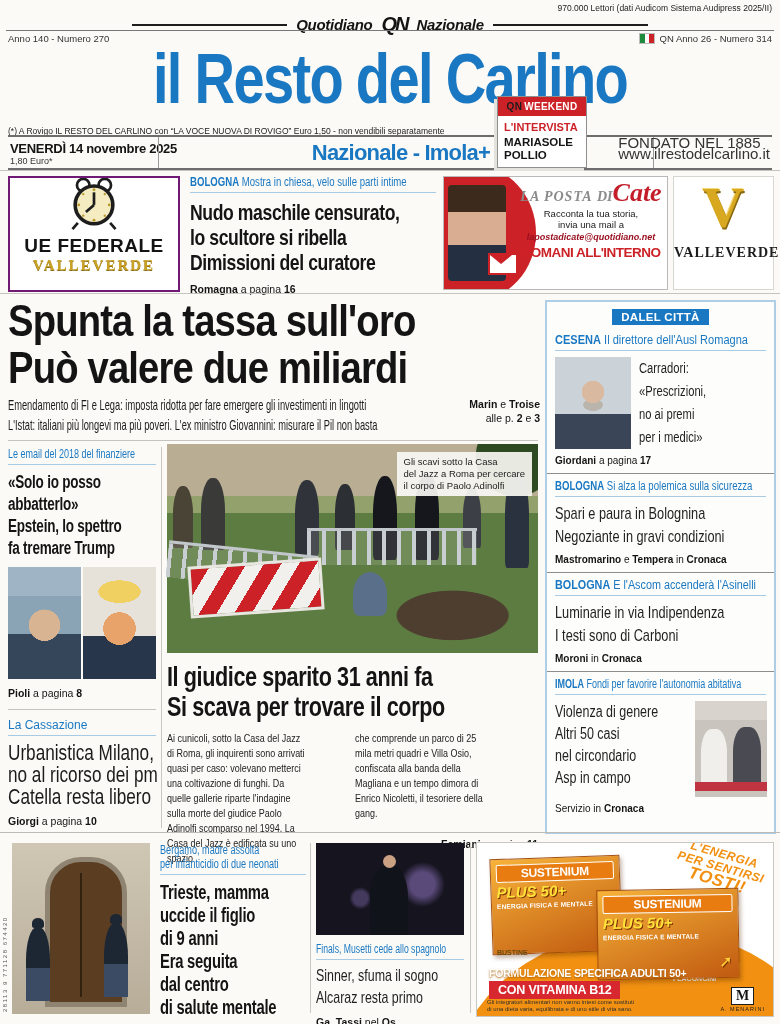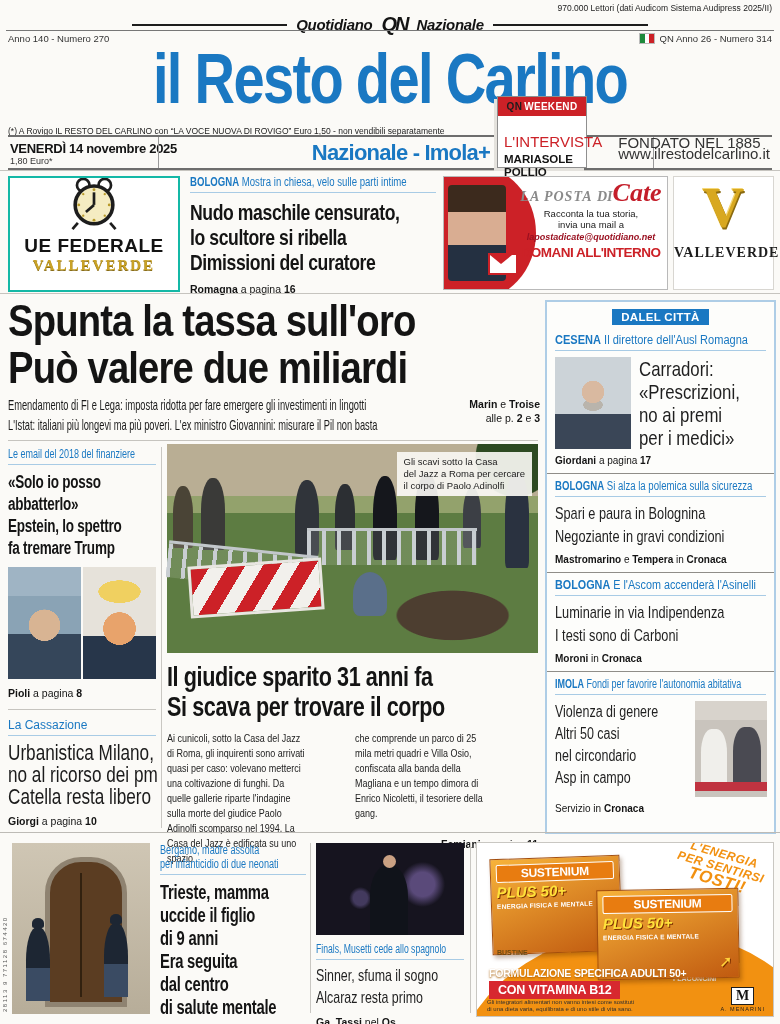--- a/index.html
+++ b/index.html
@@ -22,30 +22,30 @@
   
   .datebar{position:absolute;top:135px;left:8px;width:764px;height:31px;border-top:2px solid #6d6d6d;border-bottom:2px solid #6d6d6d;}
   .db-date{position:absolute;left:2px;top:4px;font-size:13px;font-weight:bold;letter-spacing:-0.3px;}
   .db-price{position:absolute;left:2px;top:19px;font-size:9px;color:#333;}
   .db-div{position:absolute;top:0;bottom:0;width:1px;background:#9a9a9a;}
   .db-ed{position:absolute;left:160px;width:322px;top:3px;text-align:right;font-weight:bold;font-size:22px;letter-spacing:-0.8px;}
   .db-right{position:absolute;right:2px;top:0;text-align:left;font-size:15px;line-height:11px;color:#333;}
   .weekend{position:absolute;left:497px;top:96px;width:88px;height:70px;background:#fff;border:1px solid #8f8f8f;box-shadow:-3px 3px 0 #e4e2dd;z-index:6;}
   .wk-head{background:#cc2127;color:#fff;font-weight:bold;font-size:10px;text-align:center;padding:4px 0;letter-spacing:0.3px;}
   .wk-qn{color:#1d1d1d;margin-right:2px;}
-  .wk-kick{color:#cc2127;font-weight:normal;font-size:15px;padding:5px 6px 0;margin-top:12px;}
+  .wk-kick{color:#cc2127;font-weight:bold;font-size:11px;padding:5px 6px 0;}
   .wk-name{font-weight:bold;font-size:11.5px;line-height:13px;padding:3px 6px;}
   
   .kick{font-size:12px;color:#1a78c2;border-bottom:1px solid #a8cbe5;padding-bottom:3px;}
   .kick .kin{display:inline-block;white-space:nowrap;transform:scaleX(var(--sx,1));transform-origin:left bottom;}
   .kl{font-weight:bold;}
   .byline{font-size:10.5px;color:#141414;}
   .byline .b{font-weight:bold;}
   
-  .adclock{position:absolute;left:8px;top:176px;width:168px;height:112px;border:2px solid #14b8a6;background:#fff;text-align:center;}
+  .adclock{position:absolute;left:8px;top:176px;width:168px;height:112px;border:2px solid #701a75;background:#fff;text-align:center;}
   .ac1{font-size:19px;font-weight:bold;letter-spacing:0.5px;margin-top:1px;}
   .ac2{font-family:"Liberation Serif",serif;font-size:15px;font-weight:bold;color:#c9a227;letter-spacing:2px;text-shadow:0 1px 0 #8a6d14;}
   .censura{position:absolute;left:190px;top:175px;width:246px;}
   .censura .hgroup{margin-top:7px;font-weight:bold;font-size:22px;line-height:25px;letter-spacing:-0.5px;}
   .censura .byline{margin-top:8px;}
   .adcate{position:absolute;left:443px;top:176px;width:223px;height:112px;border:1px solid #b9b9b9;background:#fff;overflow:hidden;}
   .cate-red{position:absolute;left:-34px;top:-12px;width:126px;height:136px;background:#cc2127;border-radius:50%;}
   .cate-photo{position:absolute;left:4px;top:8px;width:58px;height:96px;border-radius:4px;background:linear-gradient(#3c2a1d 0 28%,#d9ad92 28% 62%,#243041 62%);}
   .cate-env{position:absolute;left:44px;top:76px;width:26px;height:18px;background:#fff;border:2px solid #cc2127;}
   .cate-env:before{content:"";position:absolute;left:0;top:0;border-left:11px solid transparent;border-right:11px solid transparent;border-top:9px solid #cc2127;}
@@ -93,21 +93,21 @@
   .giud-by{text-align:right;margin-top:-28px;}
   
   .rightcol{position:absolute;left:545px;top:300px;width:227px;height:530px;border:2px solid #aecde6;background:#fdfdfb;overflow:hidden;}
   .rc-badge{width:fit-content;margin:7px auto 3px;background:#1a78c2;color:#fff;font-weight:bold;font-size:11.5px;padding:2px 9px;letter-spacing:0.3px;}
   .rc-item{padding:5px 8px 7px;border-bottom:1px solid #8f8d88;}
   .rc-item:last-child{border-bottom:none;}
   .rc-h{font-size:17px;line-height:23px;color:#1f1f1f;margin-top:5px;}
   .rc-h .cond{--sx:.75;}
   .rc-flex{display:flex;gap:8px;margin-top:6px;}
   .ces-ph{flex:0 0 76px;height:92px;background:radial-gradient(circle 19px at 50% 38%,#d9b9a0 58%,transparent 60%),radial-gradient(ellipse 16px 10px at 50% 52%,#b9b4ac 60%,transparent 62%),linear-gradient(#ccd3d8 0 62%,#3a4657 62%);}
-  .ces-h{font-size:21px;line-height:23px;color:#1f1f1f;}
+  .ces-h{font-size:14px;line-height:23px;color:#1f1f1f;}
   .ces-h .cond{--sx:.8;}
   .imo-ph{flex:0 0 72px;height:96px;background:linear-gradient(#d8d3cc 0 20%,#c9c4bd 20%),
     radial-gradient(circle 9px at 30% 18%,#c99 60%,transparent 61%);position:relative;overflow:hidden;}
   .imo-a{position:absolute;left:6px;top:28px;width:26px;height:58px;background:#f0efeb;border-radius:40% 40% 0 0;}
   .imo-b{position:absolute;right:6px;top:26px;width:28px;height:60px;background:#4a4a52;border-radius:40% 40% 0 0;}
   .imo-r{position:absolute;left:0;right:0;bottom:6px;height:9px;background:#c03340;}
   .imo-h{font-size:16px;line-height:22px;color:#1f1f1f;flex:1;}
   .imo-h .cond{--sx:.78;}
   .rc-item .byline{margin-top:6px;font-size:10px;}
   

